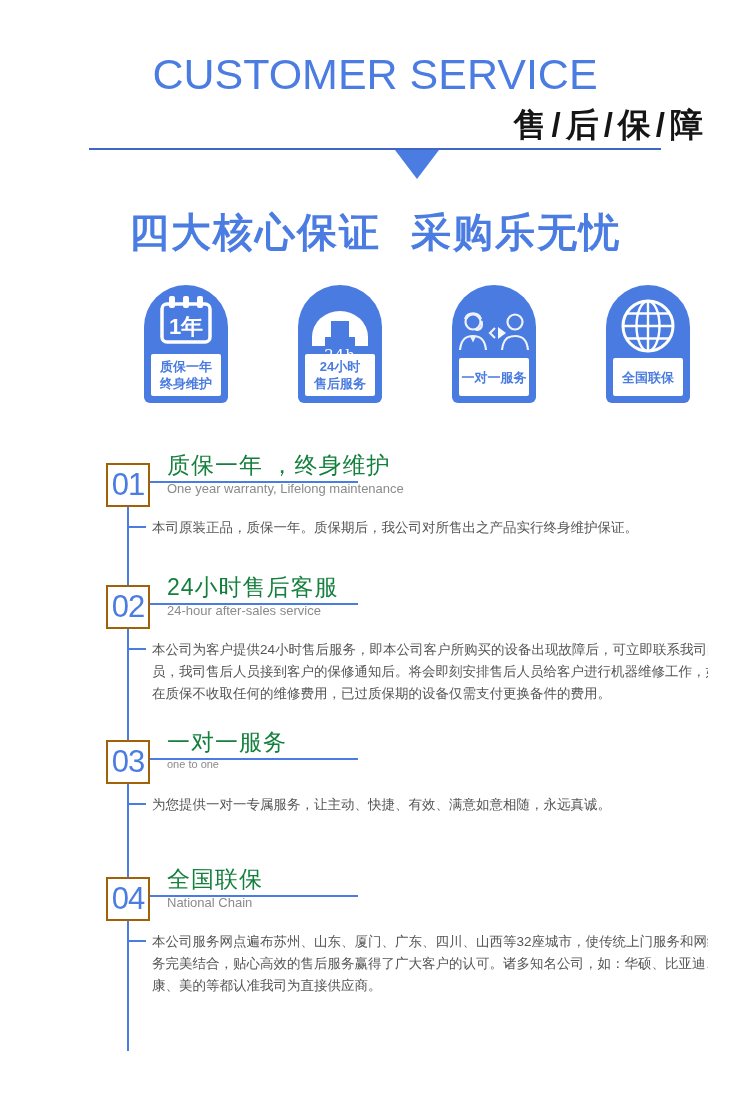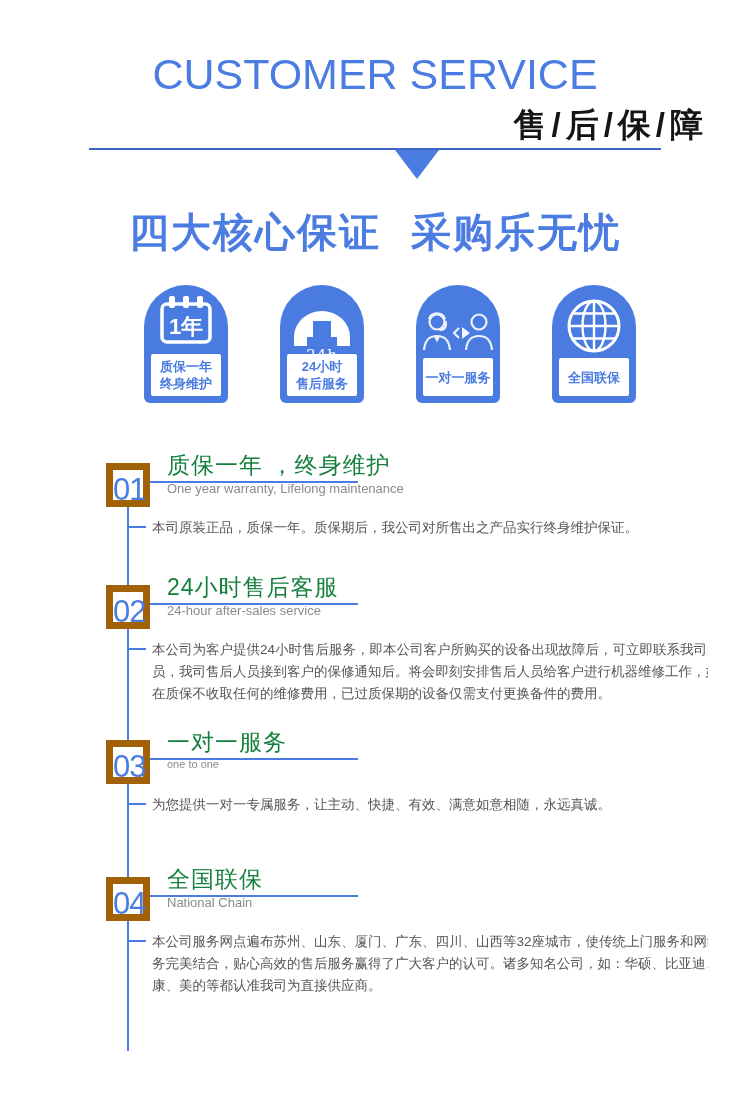--- a/index.html
+++ b/index.html
@@ -16,36 +16,36 @@
   .hdr-triangle { position:absolute; left:353px; top:150px; width:0; height:0;
             border-left:22px solid transparent; border-right:22px solid transparent;
             border-top:29px solid #4a7ce2; }
 
   
   .core-heading { position:absolute; top:205px; left:0; width:100%; text-align:center;
             font-size:40px; color:#4a7ce2; font-weight:700; letter-spacing:2px; }
   .core-heading .gap { display:inline-block; width:30px; }
 
   
-  .badges { position:absolute; top:285px; left:102px; width:546px; display:flex; gap:52px; }
+  .badges { position:absolute; top:285px; left:102px; width:546px; display:flex; gap:70px; }
   .badge { position:relative; width:84px; height:118px; background:#4a7be0;
            border-radius:42px 42px 6px 6px; flex:0 0 84px; }
   .badge-icon { position:absolute; left:50%; transform:translateX(-50%); }
   .badge-label { position:absolute; left:7px; right:7px; bottom:7px; background:#fff; border-radius:2px;
            display:flex; flex-direction:column; justify-content:center; text-align:center;
            color:#4a7be0; font-size:13px; font-weight:700; line-height:17px; }
   .badge-label.two { height:42px; }
   .badge-label.one { height:38px; }
 
   
   .timeline-line { position:absolute; left:85px; top:486px; width:2px; height:565px; background:#4a7ce2; }
   .section { position:absolute; left:0; width:100%; }
   .s1{top:463px} .s2{top:585px} .s3{top:740px} .s4{top:877px}
   .num-box { position:absolute; left:64px; top:0; width:44px; height:44px; background:#fff;
-           border:7px solid #a16207; color:#4a7ce2; font-size:31px; line-height:40px;
+           border:2px solid #a16207; color:#4a7ce2; font-size:31px; line-height:40px;
            text-align:center; letter-spacing:-1px; z-index:2; }
   .sec-underline { position:absolute; left:106px; top:18px; width:210px; height:2px; background:#4a7ce2; }
   .sec-title { position:absolute; left:125px; top:-12px; height:28px; line-height:28px;
            font-size:23px; color:#15803d; letter-spacing:1px; white-space:nowrap; }
   .sec-sub { position:absolute; left:125px; top:18px; font-size:13px; color:#8b8b8b; white-space:nowrap; }
   .s3 .sec-sub { font-size:11px; }
   .sec-tick { position:absolute; left:85px; top:63px; width:19px; height:2px; background:#4a7ce2; }
   .sec-body { position:absolute; left:110px; top:54px; width:612px; font-size:13.5px;
            line-height:22px; color:#555; }
 </style>

